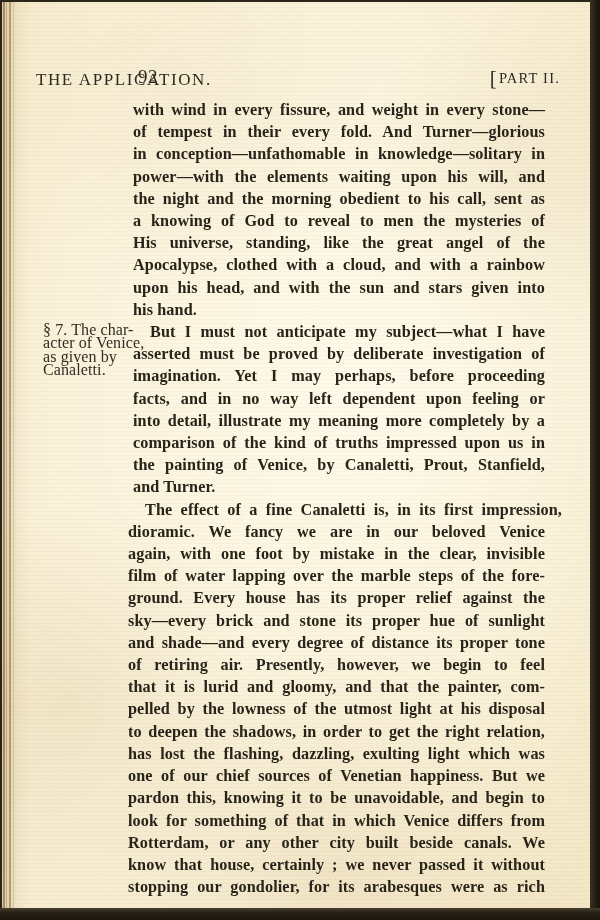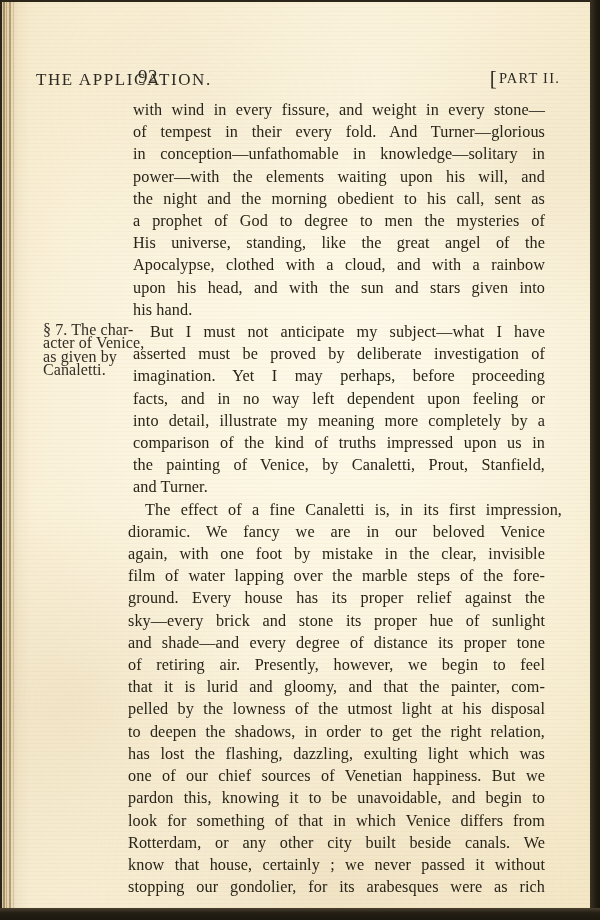--- a/index.html
+++ b/index.html
@@ -133,21 +133,21 @@
   #text-block {
     position: absolute;
     left: 133px;
     top: 99px;
     width: 412px;
     color: #282419;
     font-size: 16.2px;
     line-height: 22.2px;
     letter-spacing: 0.1px;
   }
-  .para { margin: 0; }
+  .para { margin: 0; font-weight: bold; }
   .para .ln {
     display: block;
     white-space: nowrap;
     text-align: justify;
   }
   
   .para .ln:not(.last) {
     text-align-last: justify;
   }
   .para .ln.indent { padding-left: 17px; }
@@ -191,21 +191,21 @@
     <span class="sn-line">Canaletti.</span>
   </div>
 
   <div id="text-block">
     <p class="para" id="para-1">
         <span class="ln">with wind in every fissure, and weight in every stone—</span>
         <span class="ln">of tempest in their every fold.    And Turner—glorious</span>
         <span class="ln">in conception—unfathomable in knowledge—solitary in</span>
         <span class="ln">power—with  the  elements  waiting  upon  his  will,  and</span>
         <span class="ln">the  night  and  the  morning  obedient  to  his  call,  sent  as</span>
-        <span class="ln">a  prophet  of  God  to  degree  to  men  the  mysteries  of</span>
+        <span class="ln">a  knowing  of  God  to  reveal  to  men  the  mysteries  of</span>
         <span class="ln">His  universe,  standing,  like  the  great  angel  of  the</span>
         <span class="ln">Apocalypse,  clothed  with  a  cloud,  and  with  a  rainbow</span>
         <span class="ln">upon  his  head,  and  with  the  sun  and  stars  given  into</span>
         <span class="ln last">his hand.</span>
       </p>
     <p class="para" id="para-2">
         <span class="ln indent">But  I  must  not  anticipate  my  subject—what  I  have</span>
         <span class="ln">asserted must be proved by deliberate investigation of</span>
         <span class="ln">imagination.    Yet  I  may  perhaps,  before  proceeding</span>
         <span class="ln">facts,  and  in  no  way  left  dependent  upon  feeling  or</span>

